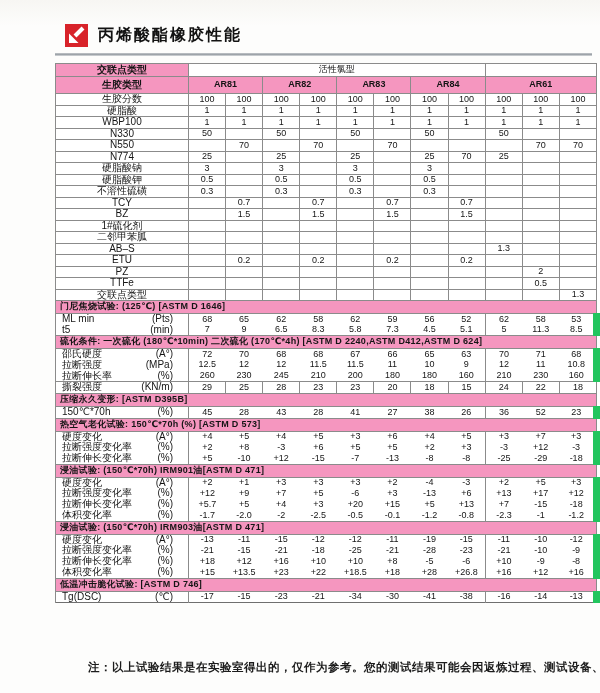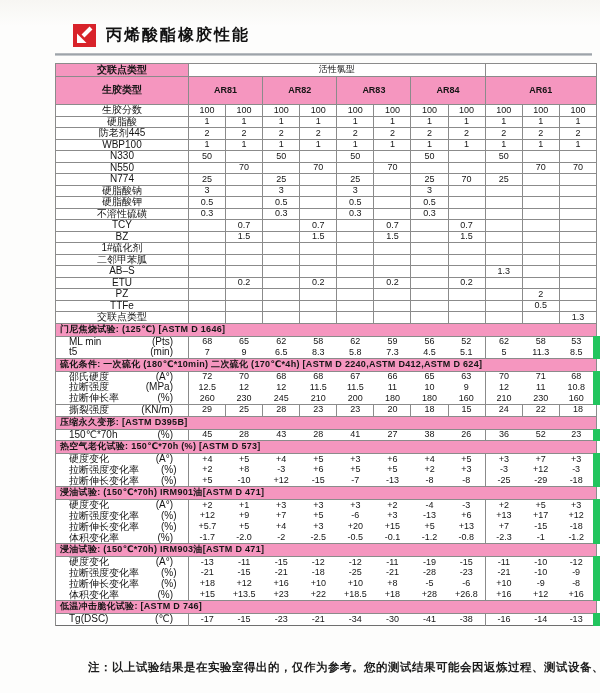--- a/index.html
+++ b/index.html
@@ -9,21 +9,21 @@
     background:#f3f3f1;
     font-family:"Liberation Sans","DejaVu Sans",sans-serif;
     color:#151515;
     overflow:hidden;
   }
   .sheet {
     position:relative; width:600px; height:693px;
     background:linear-gradient(180deg,#f7f6f3 0,#fdfdfc 26px,#fdfdfc 100%);
   }
   
-  .hdr { position:absolute; left:26px; top:24px; display:flex; align-items:center; gap:10px;padding-left:47px; }
+  .hdr { position:absolute; left:18px; top:24px; display:flex; align-items:center; gap:10px;padding-left:47px; }
   .logo {
     width:23px; height:23px; background:#d8232a; display:inline-block; flex:0 0 auto;
   }
   .title {
     font-size:16px; font-weight:bold; letter-spacing:2px; color:#121212;
   }
   .rule {
     position:absolute; left:55px; top:53px; width:537px; height:3px;
     background:linear-gradient(180deg,#c2c6ca 0,#9aa0a6 55%,#dfe2e4 100%);
   }
@@ -49,25 +49,25 @@
     font-weight:bold; font-size:9px; border:1px solid #8b8b8b; height:13px;
     letter-spacing:0.3px;
     margin-left:32px;
   }
   
   tr.r-line td { border:none; height:11px; }
   tr.r-line td.lbl { border-top:none; border-bottom:none; border-left:1px solid #8b8b8b; border-right:1px solid #8b8b8b; }
   tr.r-line td.gs { border-left:1px solid #8b8b8b; }
   tr.r-line td:last-child { border-right:7px solid #22c55e; }
   tr.r-top td { height:13px; }
-  tr.r-grades td { height:28px; font-weight:bold; }
+  tr.r-grades td { height:17px; font-weight:bold; }
   tr.r-grid td { height:11px; }
   tr.r-gridstat td { height:12px; }
   
-  .lu { display:flex; justify-content:space-between; align-items:flex-start; padding:0 14px 0 12px; width:100%; }
+  .lu { display:flex; justify-content:space-between; align-items:flex-start; padding:0 14px 0 5px; width:100%; }
   .lu .nm { text-align:left; }
   .lu .un { text-align:right;margin-left:22px; }
   
   .note {
     position:absolute; left:88px; top:660px; width:512px;
     font-size:11.5px; font-weight:bold; color:#1c1c1c;
     white-space:nowrap; overflow:hidden; letter-spacing:0.5px;
   }
 </style>
 </head>
@@ -127,34 +127,20 @@
           <td class="g">1</td>
           <td class="g">1</td>
           <td class="g">1</td>
           <td class="g">1</td>
           <td class="g">1</td>
           <td class="g">1</td>
           <td class="g">1</td>
           <td class="g">1</td>
         </tr>
         <tr class="r-grid">
-          <td class="lbl">防老剂445</td>
-          <td class="g">2</td>
-          <td class="g">2</td>
-          <td class="g">2</td>
-          <td class="g">2</td>
-          <td class="g">2</td>
-          <td class="g">2</td>
-          <td class="g">2</td>
-          <td class="g">2</td>
-          <td class="g">2</td>
-          <td class="g">2</td>
-          <td class="g">2</td>
-        </tr>
-        <tr class="r-grid">
           <td class="lbl">WBP100</td>
           <td class="g">1</td>
           <td class="g">1</td>
           <td class="g">1</td>
           <td class="g">1</td>
           <td class="g">1</td>
           <td class="g">1</td>
           <td class="g">1</td>
           <td class="g">1</td>
           <td class="g">1</td>

